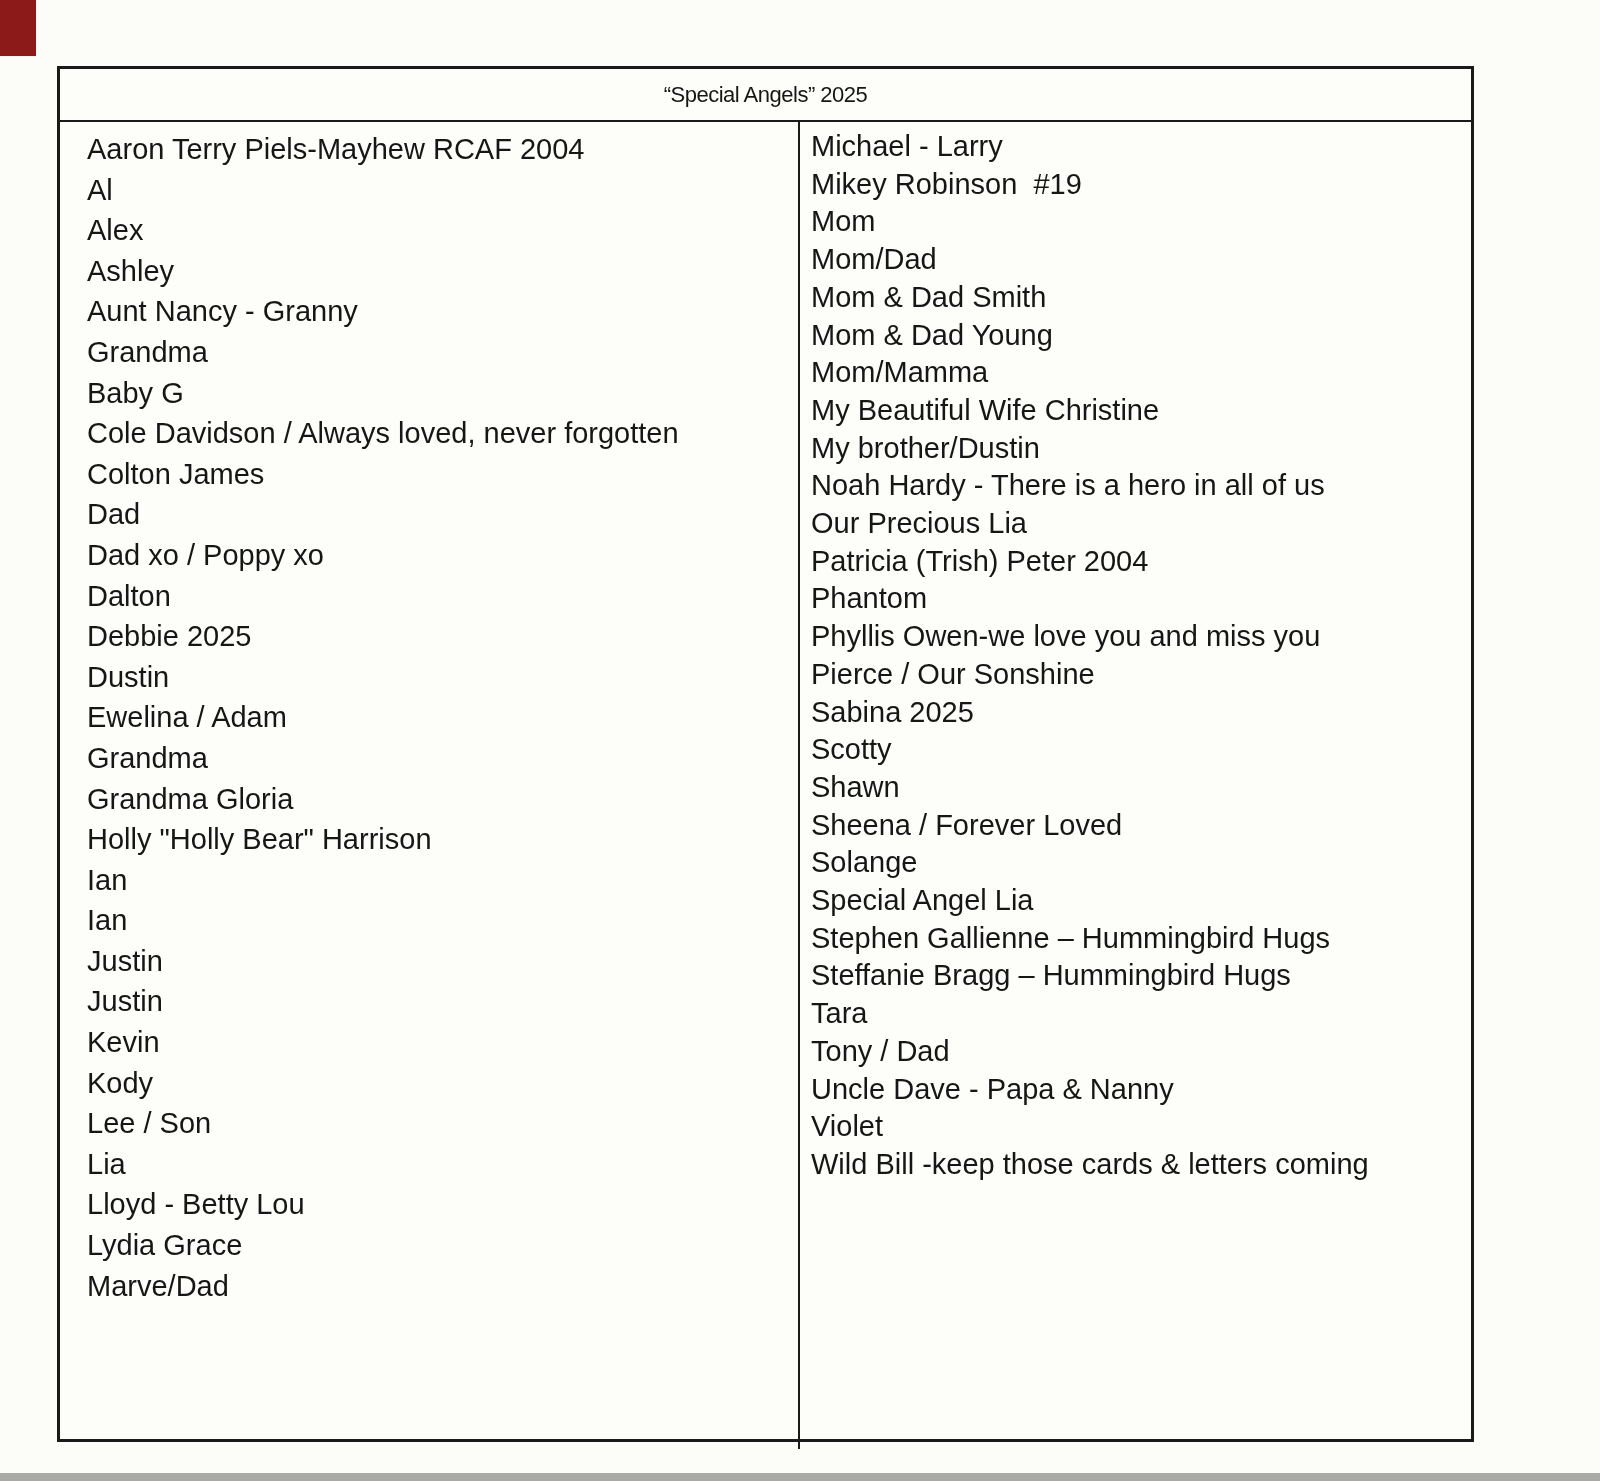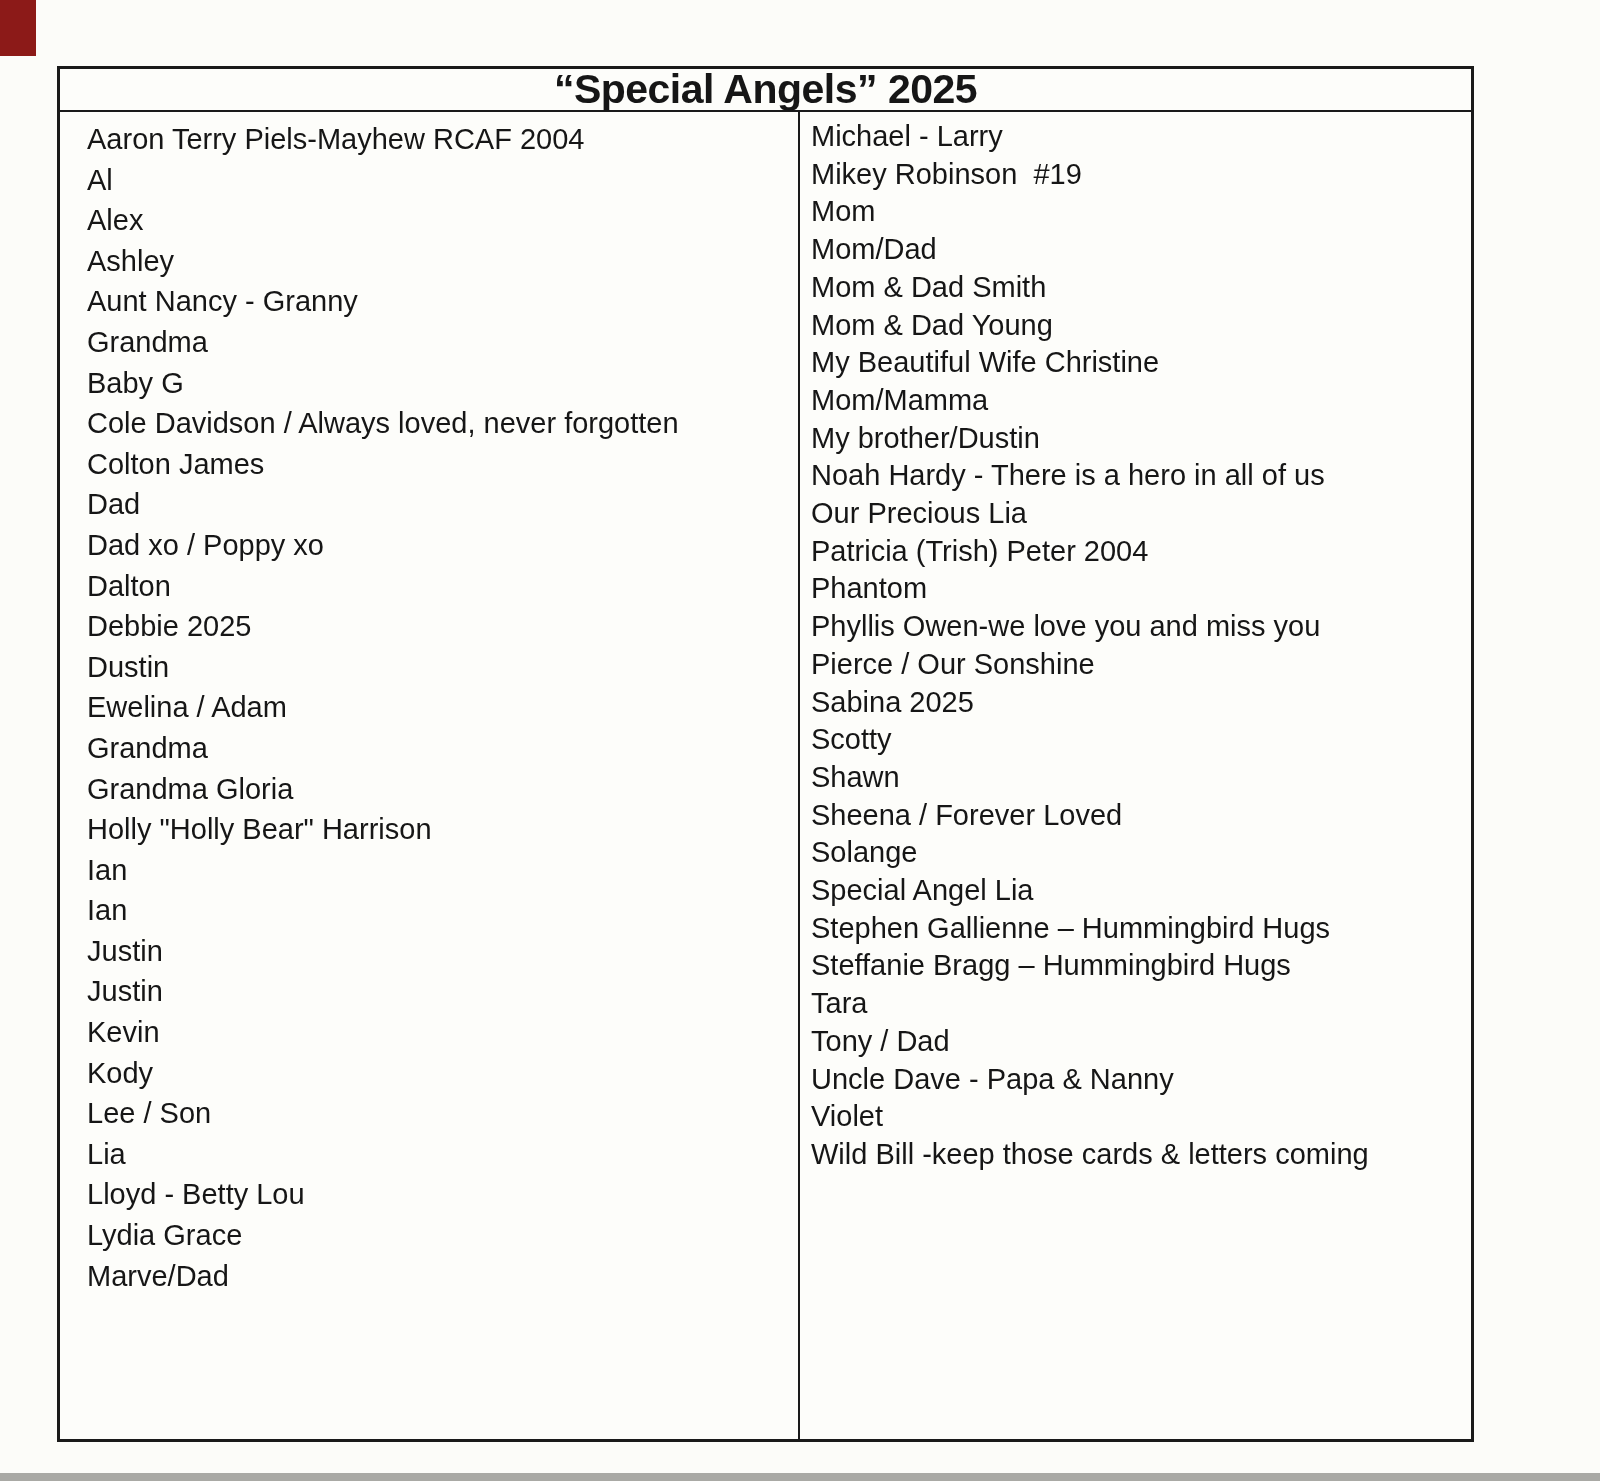--- a/index.html
+++ b/index.html
@@ -35,28 +35,28 @@
     position: absolute;
     left: 57px;
     top: 66px;
     width: 1417px;
     height: 1376px;
     box-sizing: border-box;
     border: 3px solid #1a1a1a;
     background: #fdfdfa;
   }
   .table-header {
-    height: 43px;
+    height: 53px;
     box-sizing: border-box;
     border-bottom: 2px solid #1a1a1a;
     display: flex;
     align-items: center;
     justify-content: center;
-    font-weight: bold;
-    font-size: 41px;
+    font-weight: normal;
+    font-size: 22px;
     letter-spacing: -0.5px;
   }
   .table-body {
     display: flex;
     height: calc(100% - 43px);
   }
   .col {
     box-sizing: border-box;
     font-size: 29px;
     overflow: hidden;
@@ -115,22 +115,22 @@
         <div class="row">Lydia Grace</div>
         <div class="row">Marve/Dad</div>
       </div>
     <div class="col col-right" id="col-right">
         <div class="row">Michael - Larry</div>
         <div class="row">Mikey Robinson  #19</div>
         <div class="row">Mom</div>
         <div class="row">Mom/Dad</div>
         <div class="row">Mom &amp; Dad Smith</div>
         <div class="row">Mom &amp; Dad Young</div>
+        <div class="row">Mom/Mamma</div>
         <div class="row">My Beautiful Wife Christine</div>
-        <div class="row">Mom/Mamma</div>
         <div class="row">My brother/Dustin</div>
         <div class="row">Noah Hardy - There is a hero in all of us</div>
         <div class="row">Our Precious Lia</div>
         <div class="row">Patricia (Trish) Peter 2004</div>
         <div class="row">Phantom</div>
         <div class="row">Phyllis Owen-we love you and miss you</div>
         <div class="row">Pierce / Our Sonshine</div>
         <div class="row">Sabina 2025</div>
         <div class="row">Scotty</div>
         <div class="row">Shawn</div>

